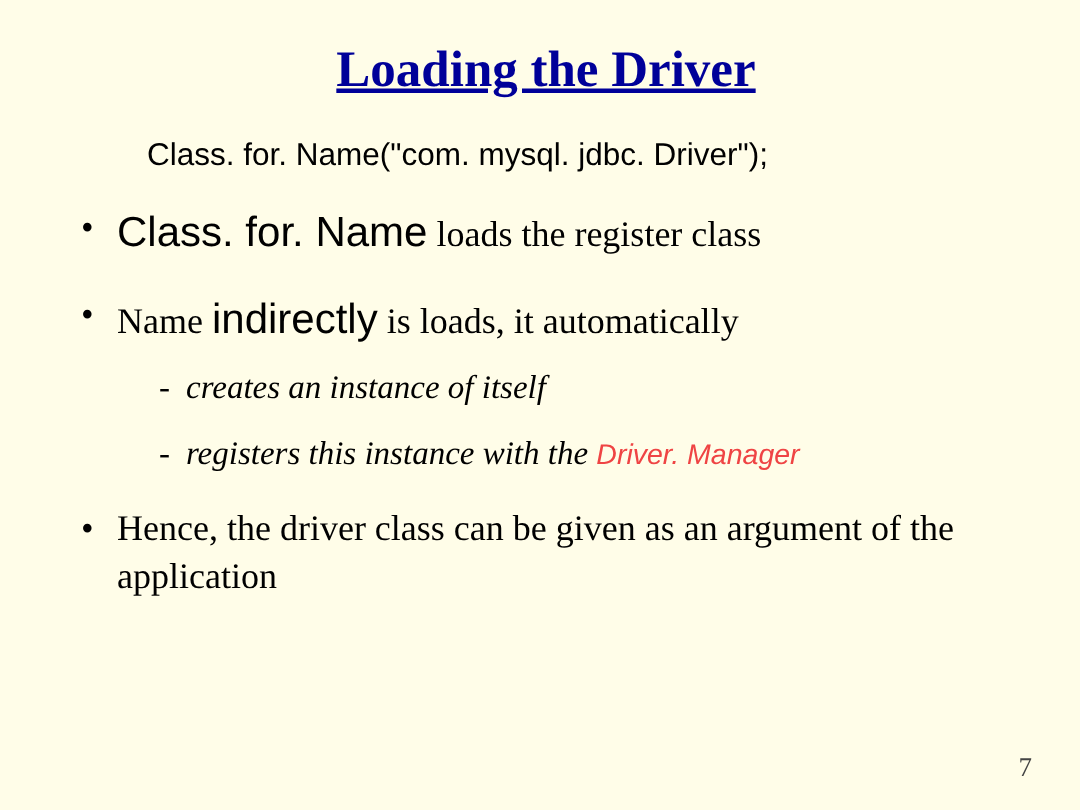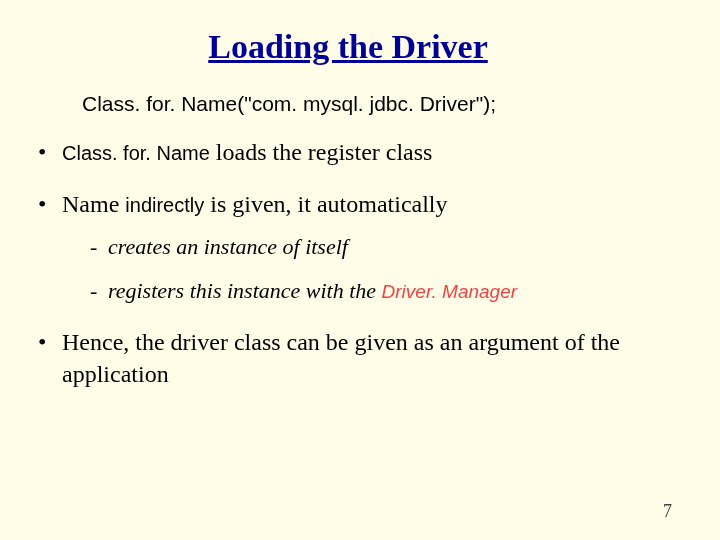--- a/index.html
+++ b/index.html
@@ -11,20 +11,21 @@
     font-family: "Times New Roman", Times, serif;
     color: #000;
     overflow: hidden;
   }
   .slide {
     position: relative;
     width: 696px;
     height: 540px;
     box-sizing: border-box;
     padding: 28px 36px 0 36px;
+    margin-left: 16px;
   }
   .title {
     text-align: center;
     font-size: 34px;
     font-weight: bold;
     color: #000099;
     text-decoration: underline;
     margin: 0 0 26px 0;
   }
   ul.level1 {
@@ -60,21 +61,21 @@
     font-style: italic;
   }
   ul.level2 > li::before {
     content: "-";
     position: absolute;
     left: 4px;
     top: 0;
   }
   .code {
     font-family: Arial, Helvetica, sans-serif;
-    font-size: 20px;
+    font-size: 28px;
   }
   .codered {
     font-family: Arial, Helvetica, sans-serif;
     color: #ef4444;
   }
   .code-line {
     font-family: Arial, Helvetica, sans-serif;
     font-size: 21px;
     margin: 0 0 20px 46px;
   }
@@ -96,21 +97,21 @@
 
   <div class="code-line">Class. for. Name("com. mysql. jdbc. Driver");</div>
 
   <ul class="level1">
 
     <li>
       <span class="code">Class. for. Name</span><span> loads the register class</span>
     </li>
 
     <li>
-      <span>Name </span><span class="code">indirectly</span><span> is given, it automatically</span>
+      <span>Name </span><span class="code">indirectly</span><span> is loads, it automatically</span>
       <ul class="level2">
         <li>
           <span>creates an instance of itself</span>
         </li>
         <li>
           <span>registers this instance with the </span><span class="codered" style="font-size:19px">Driver. Manager</span>
         </li>
       </ul>
     </li>
 

